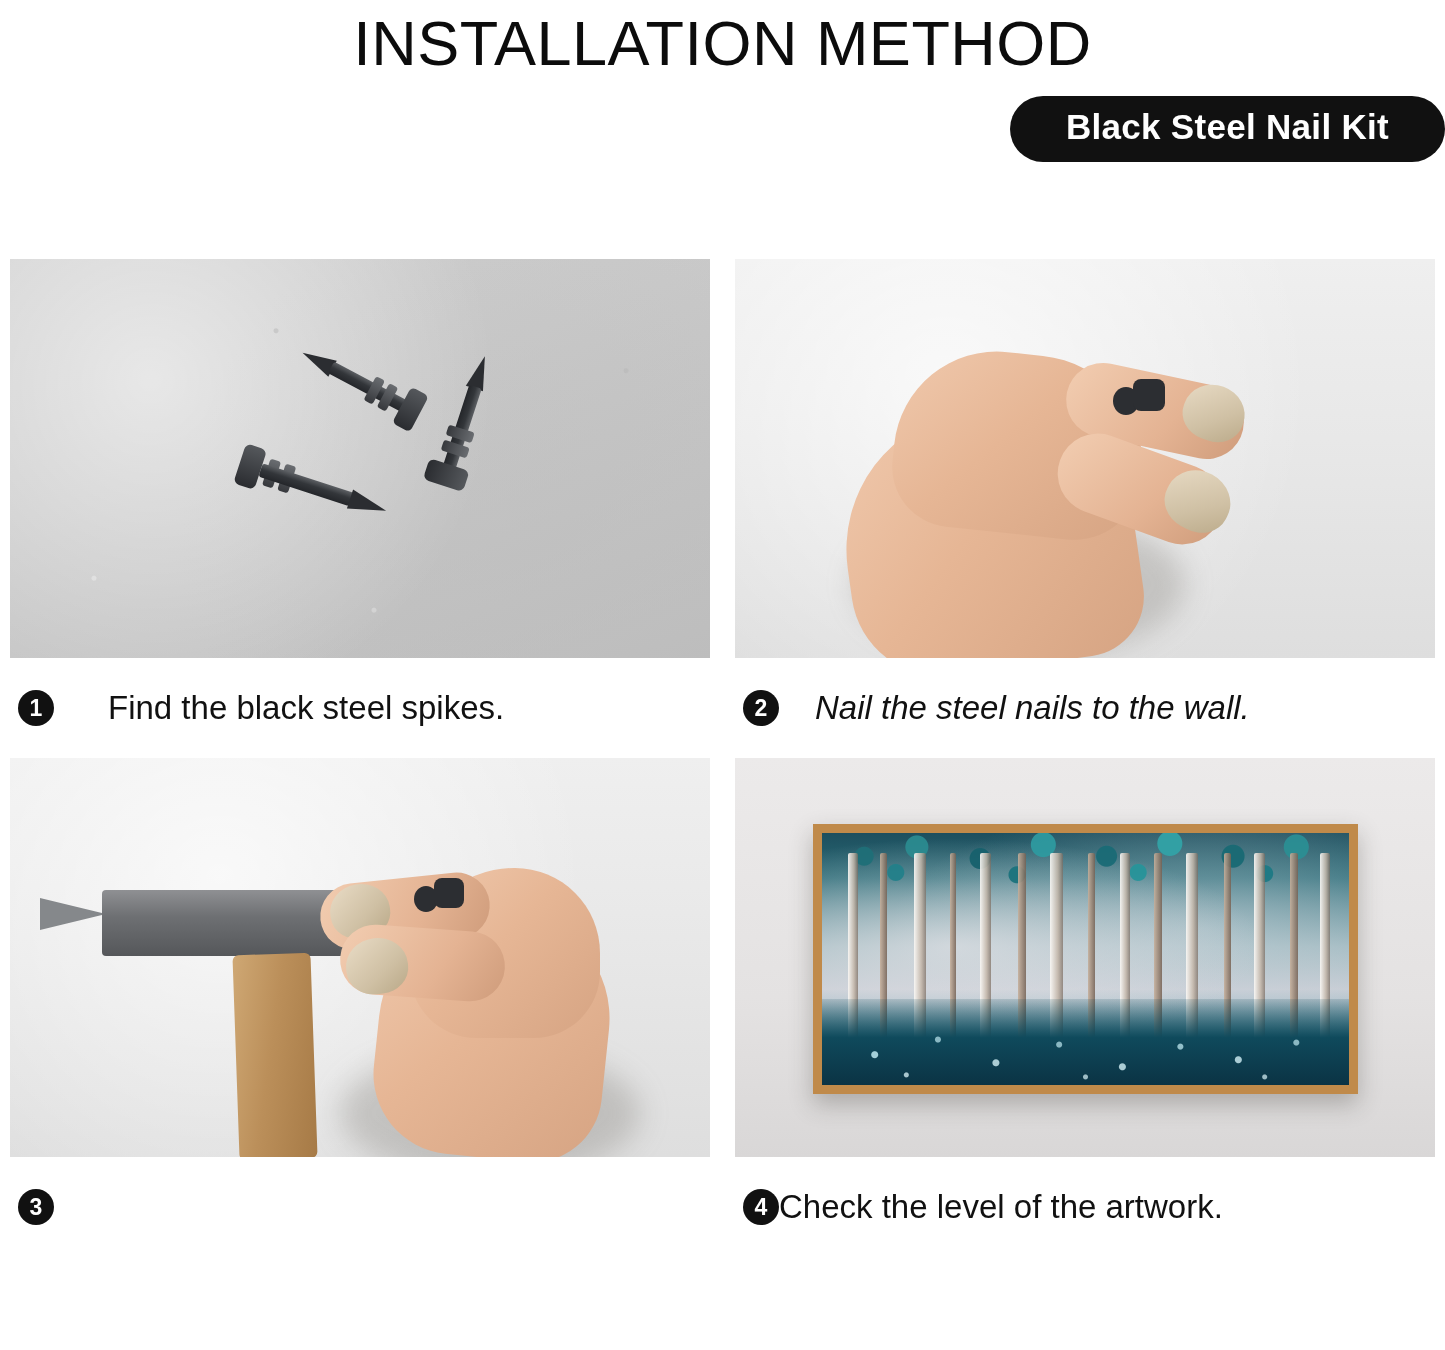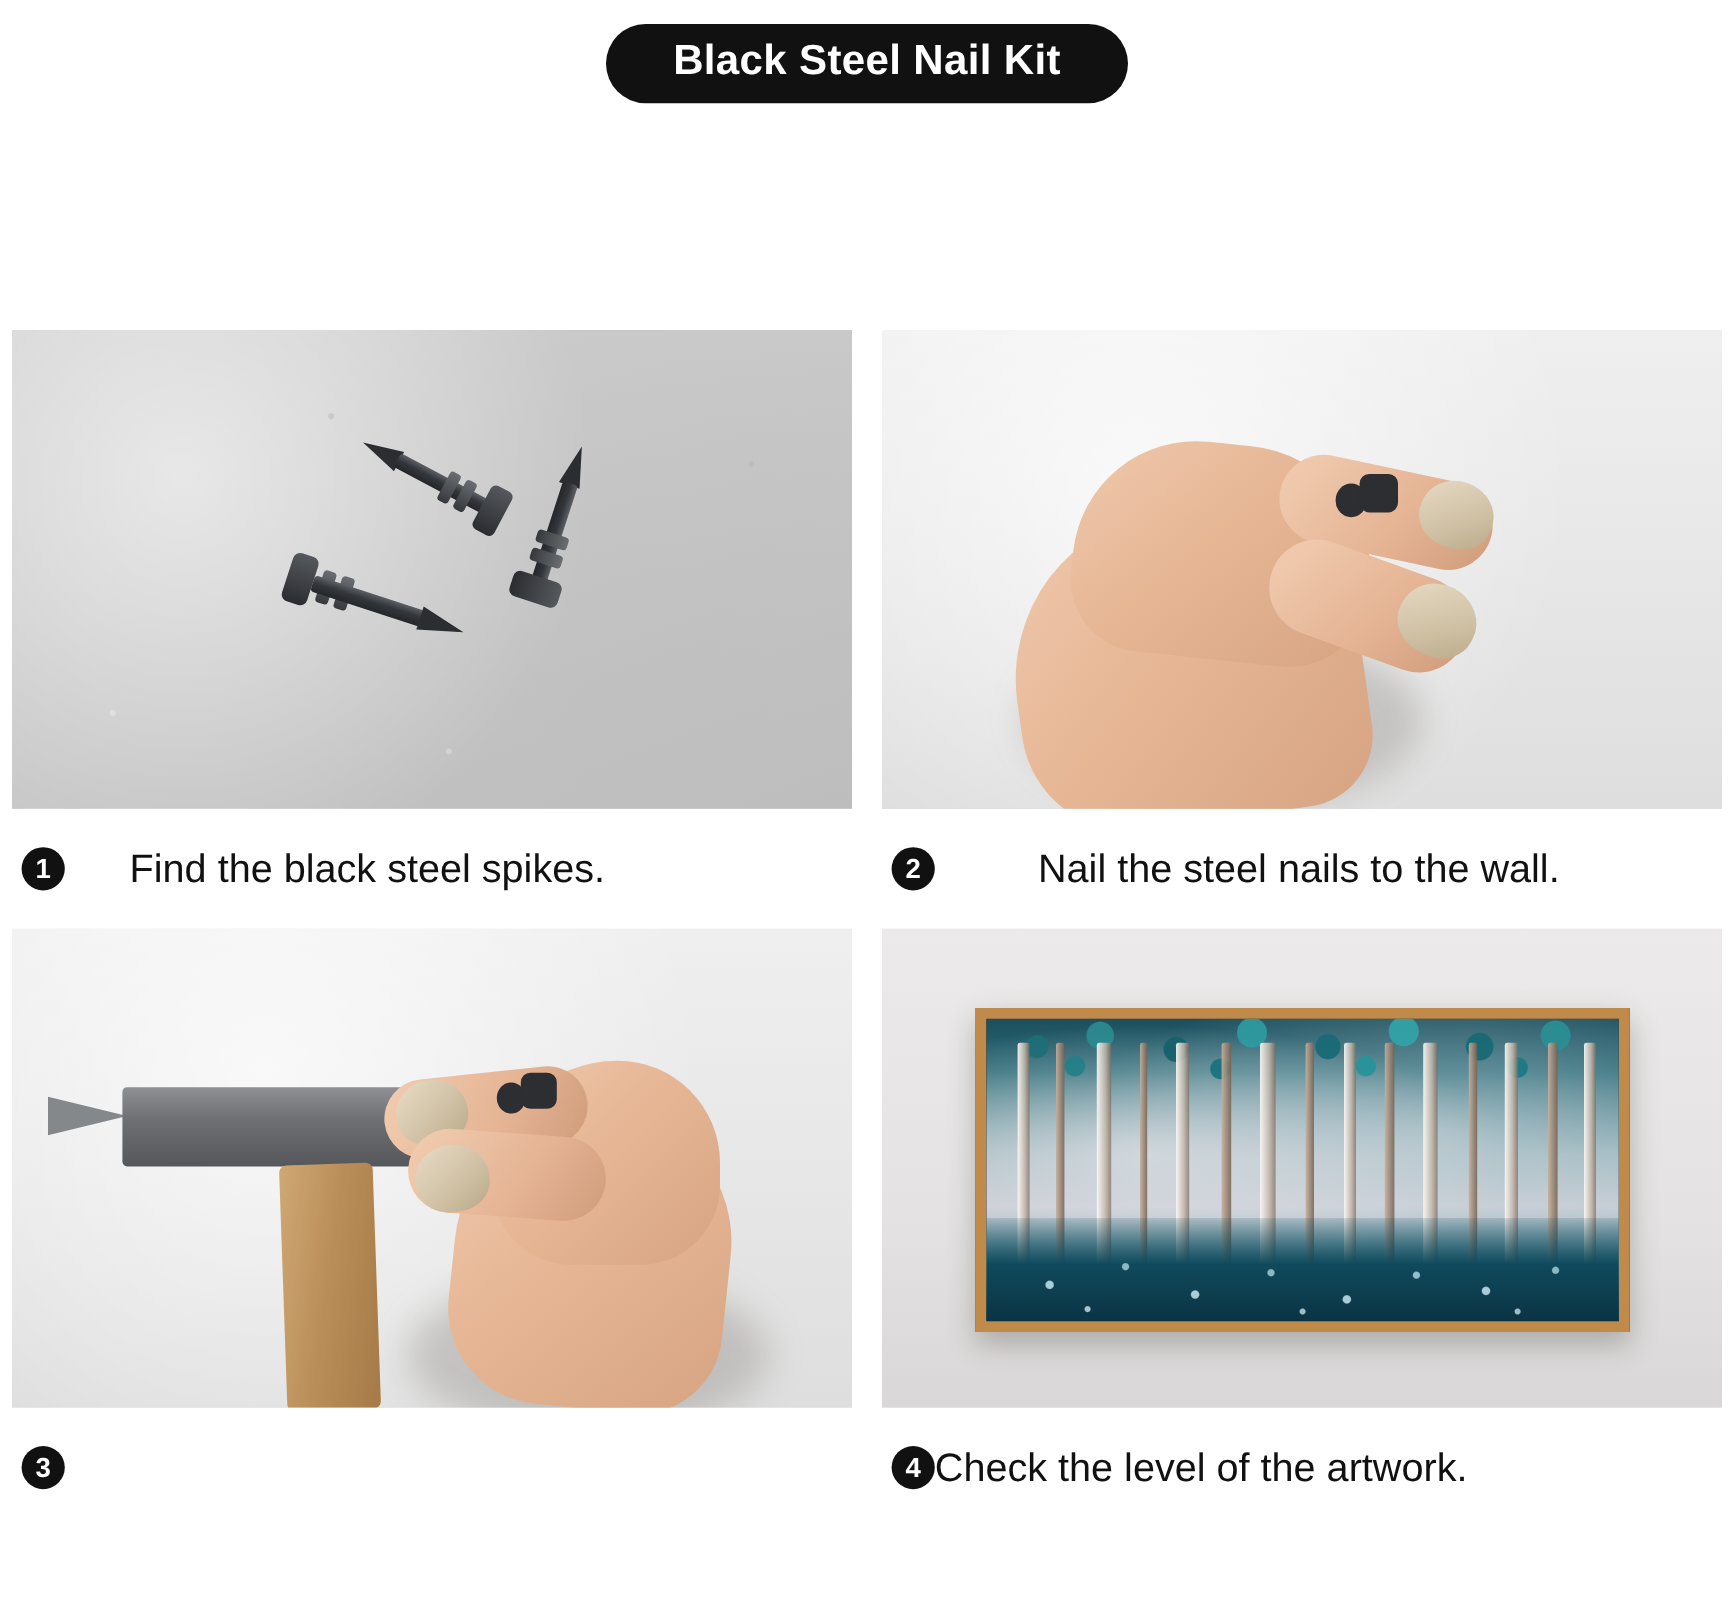--- a/index.html
+++ b/index.html
@@ -31,21 +31,21 @@
     font-weight: 400;
     letter-spacing: 0.5px;
     color: #0c0c0c;
     margin: 4px 0 0 0;
     padding-top: 6px;
     font-family: "Liberation Sans", sans-serif;
   }
 
   .subtitle-wrap {
     display: flex;
-    justify-content: center;
+    justify-content: flex-end;
     margin-top: 20px;
   }
   .subtitle-pill {
     background: #111111;
     color: #ffffff;
     border-radius: 34px;
     padding: 12px 56px 15px 56px;
     font-size: 35px;
     font-weight: bold;
     letter-spacing: 0.3px;
@@ -94,21 +94,21 @@
     align-items: center;
     justify-content: center;
     line-height: 1;
   }
   .cap-text {
     font-size: 33px;
     color: #111111;
     line-height: 1.2;
   }
   .gap-a .cap-text { margin-left: 54px; }
-  .gap-b .cap-text { margin-left: 86px; }
+  .gap-b .cap-text { margin-left: 36px; font-style: italic; }
   .gap-c .cap-text { margin-left: 28px; }
   .gap-d .cap-text { }
 
   
   .concrete {
     position: absolute;
     inset: 0;
     background:
       radial-gradient(circle at 20% 30%, rgba(255,255,255,0.55), rgba(255,255,255,0) 55%),
       radial-gradient(circle at 75% 70%, rgba(190,190,190,0.45), rgba(255,255,255,0) 60%),
@@ -281,20 +281,21 @@
       radial-gradient(circle at 16% 90%, rgba(220,245,250,0.75) 0 2px, transparent 3px),
       radial-gradient(circle at 50% 92%, rgba(220,245,250,0.7) 0 2px, transparent 3px),
       radial-gradient(circle at 84% 92%, rgba(220,245,250,0.7) 0 2px, transparent 3px);
   }
 </style>
 </head>
 <body>
 
 <div class="page">
 
+  <h1 class="title">INSTALLATION METHOD</h1>
 
   <div class="subtitle-wrap">
     <div class="subtitle-pill">Black Steel Nail Kit</div>
   </div>
 
   <div class="grid">
 
     <div class="cell">
       <div class="photo">
         <div class="concrete"></div>

